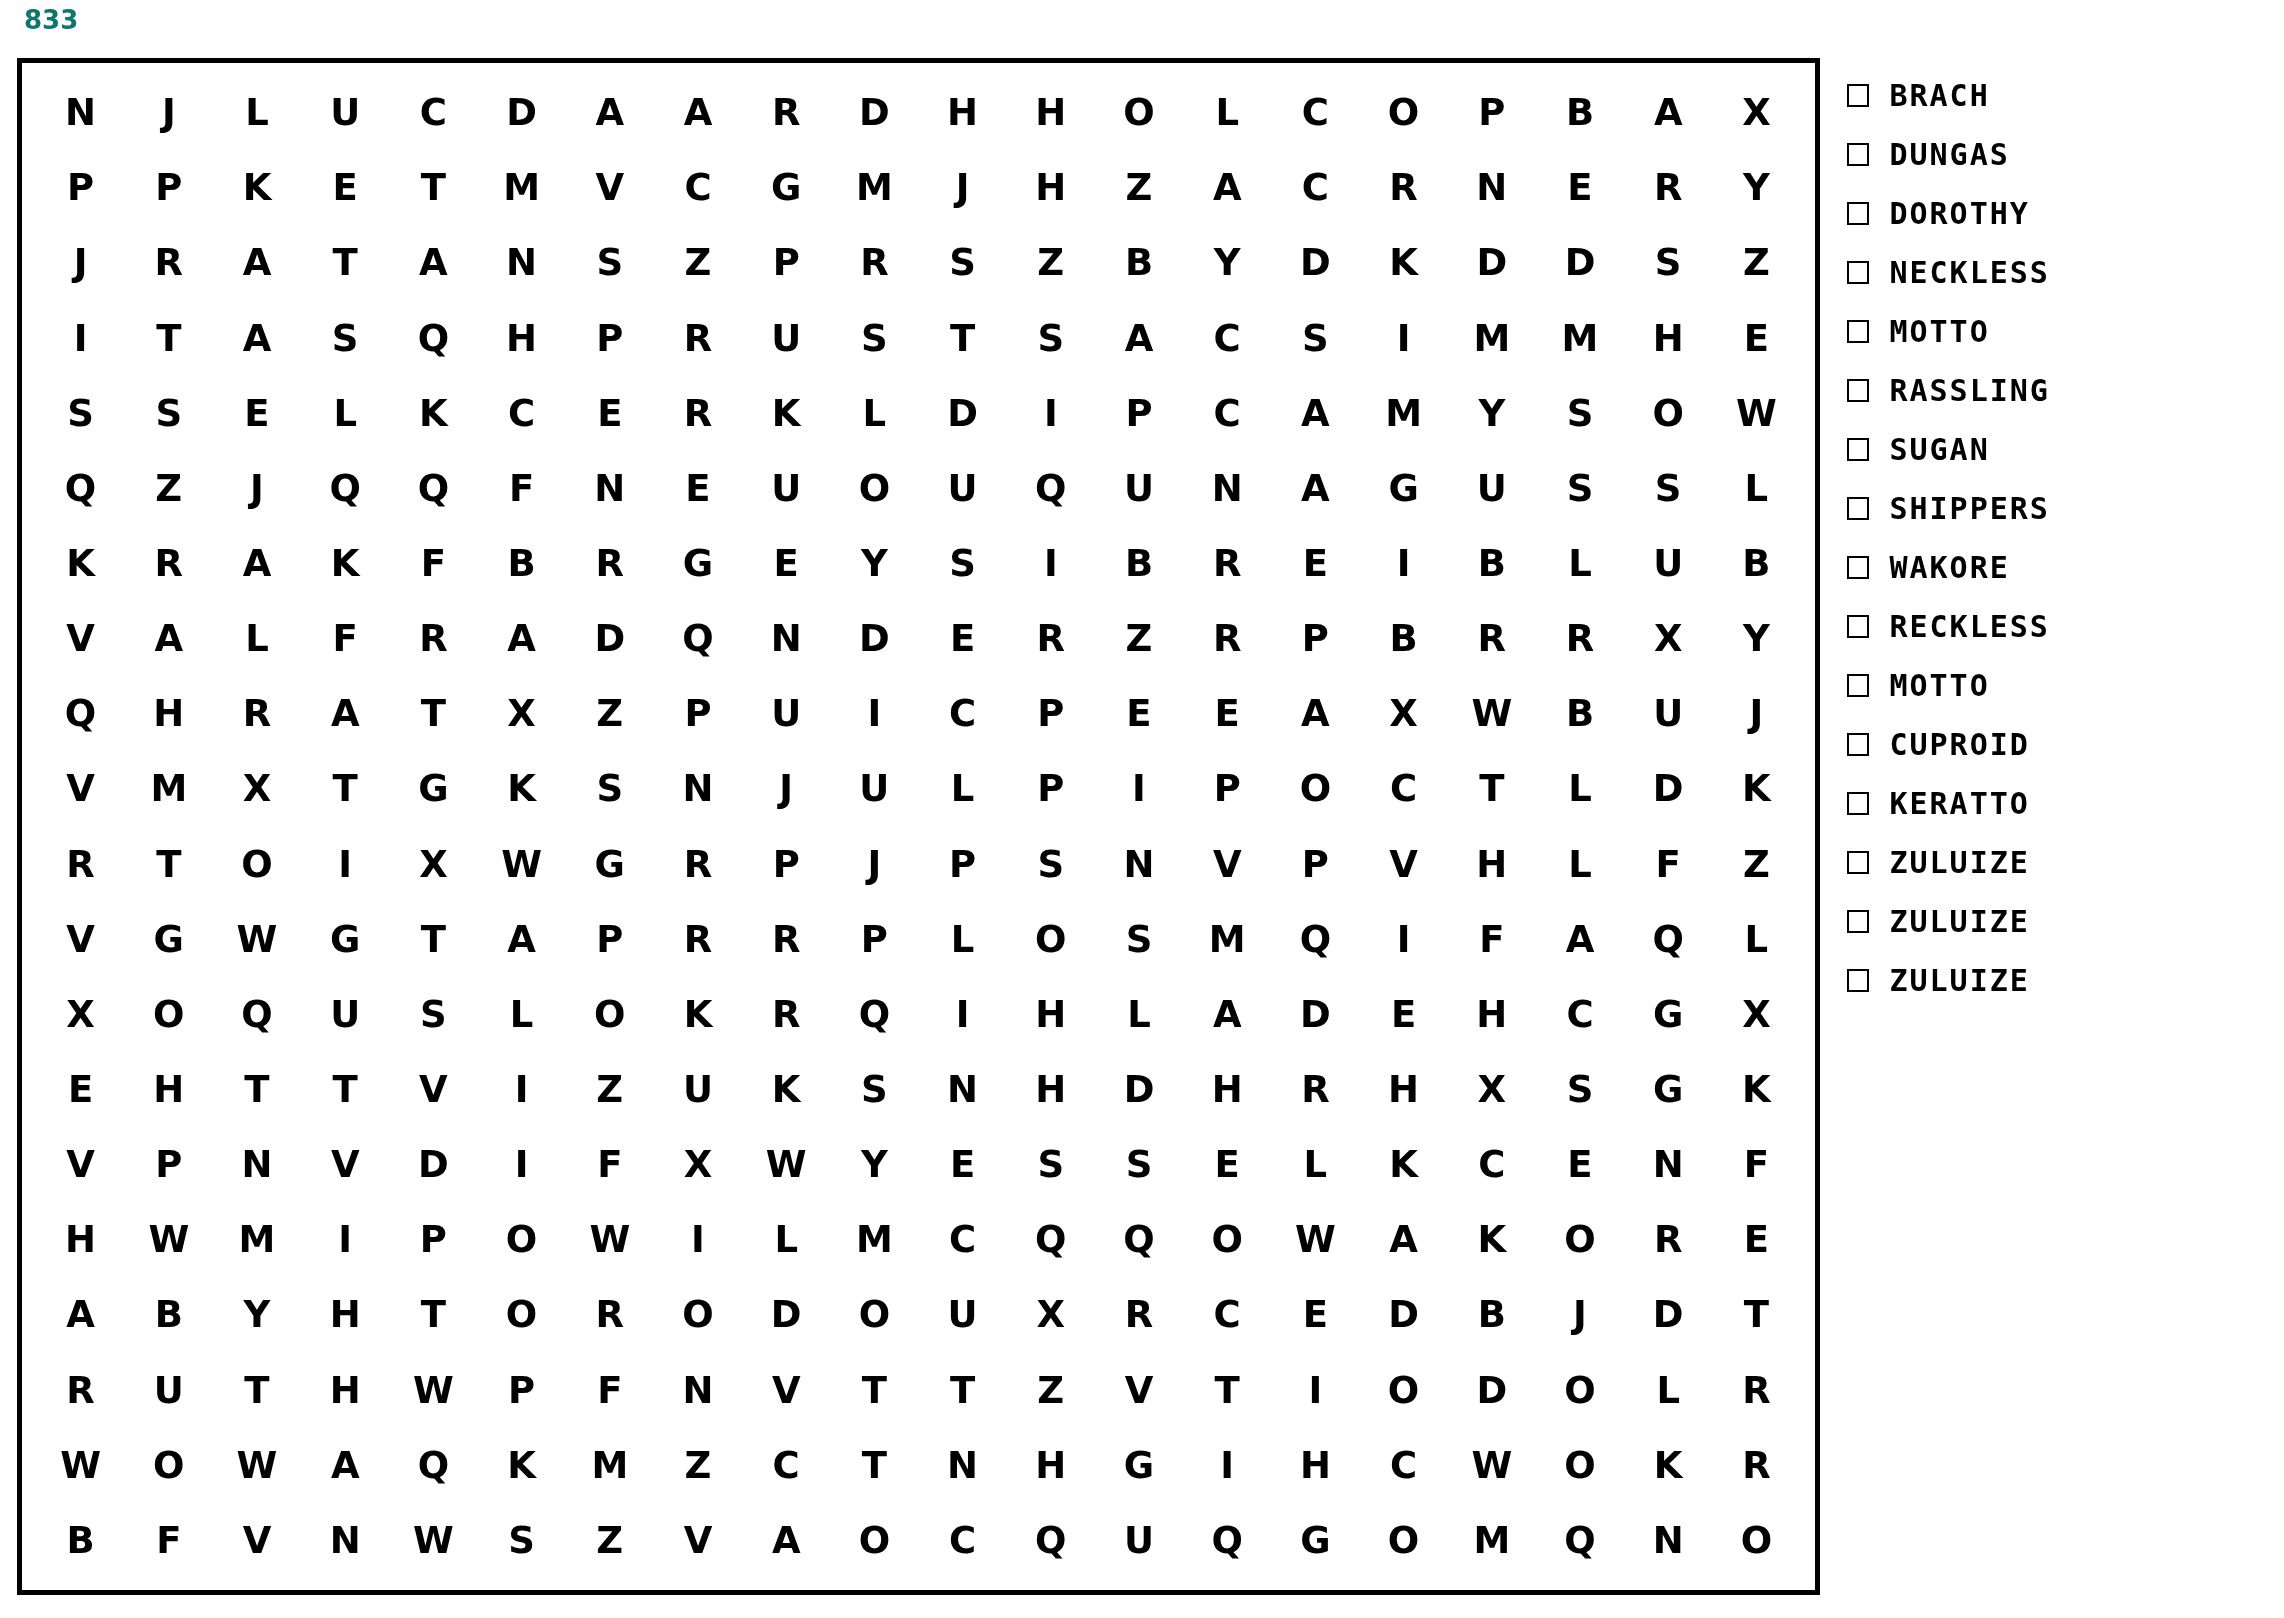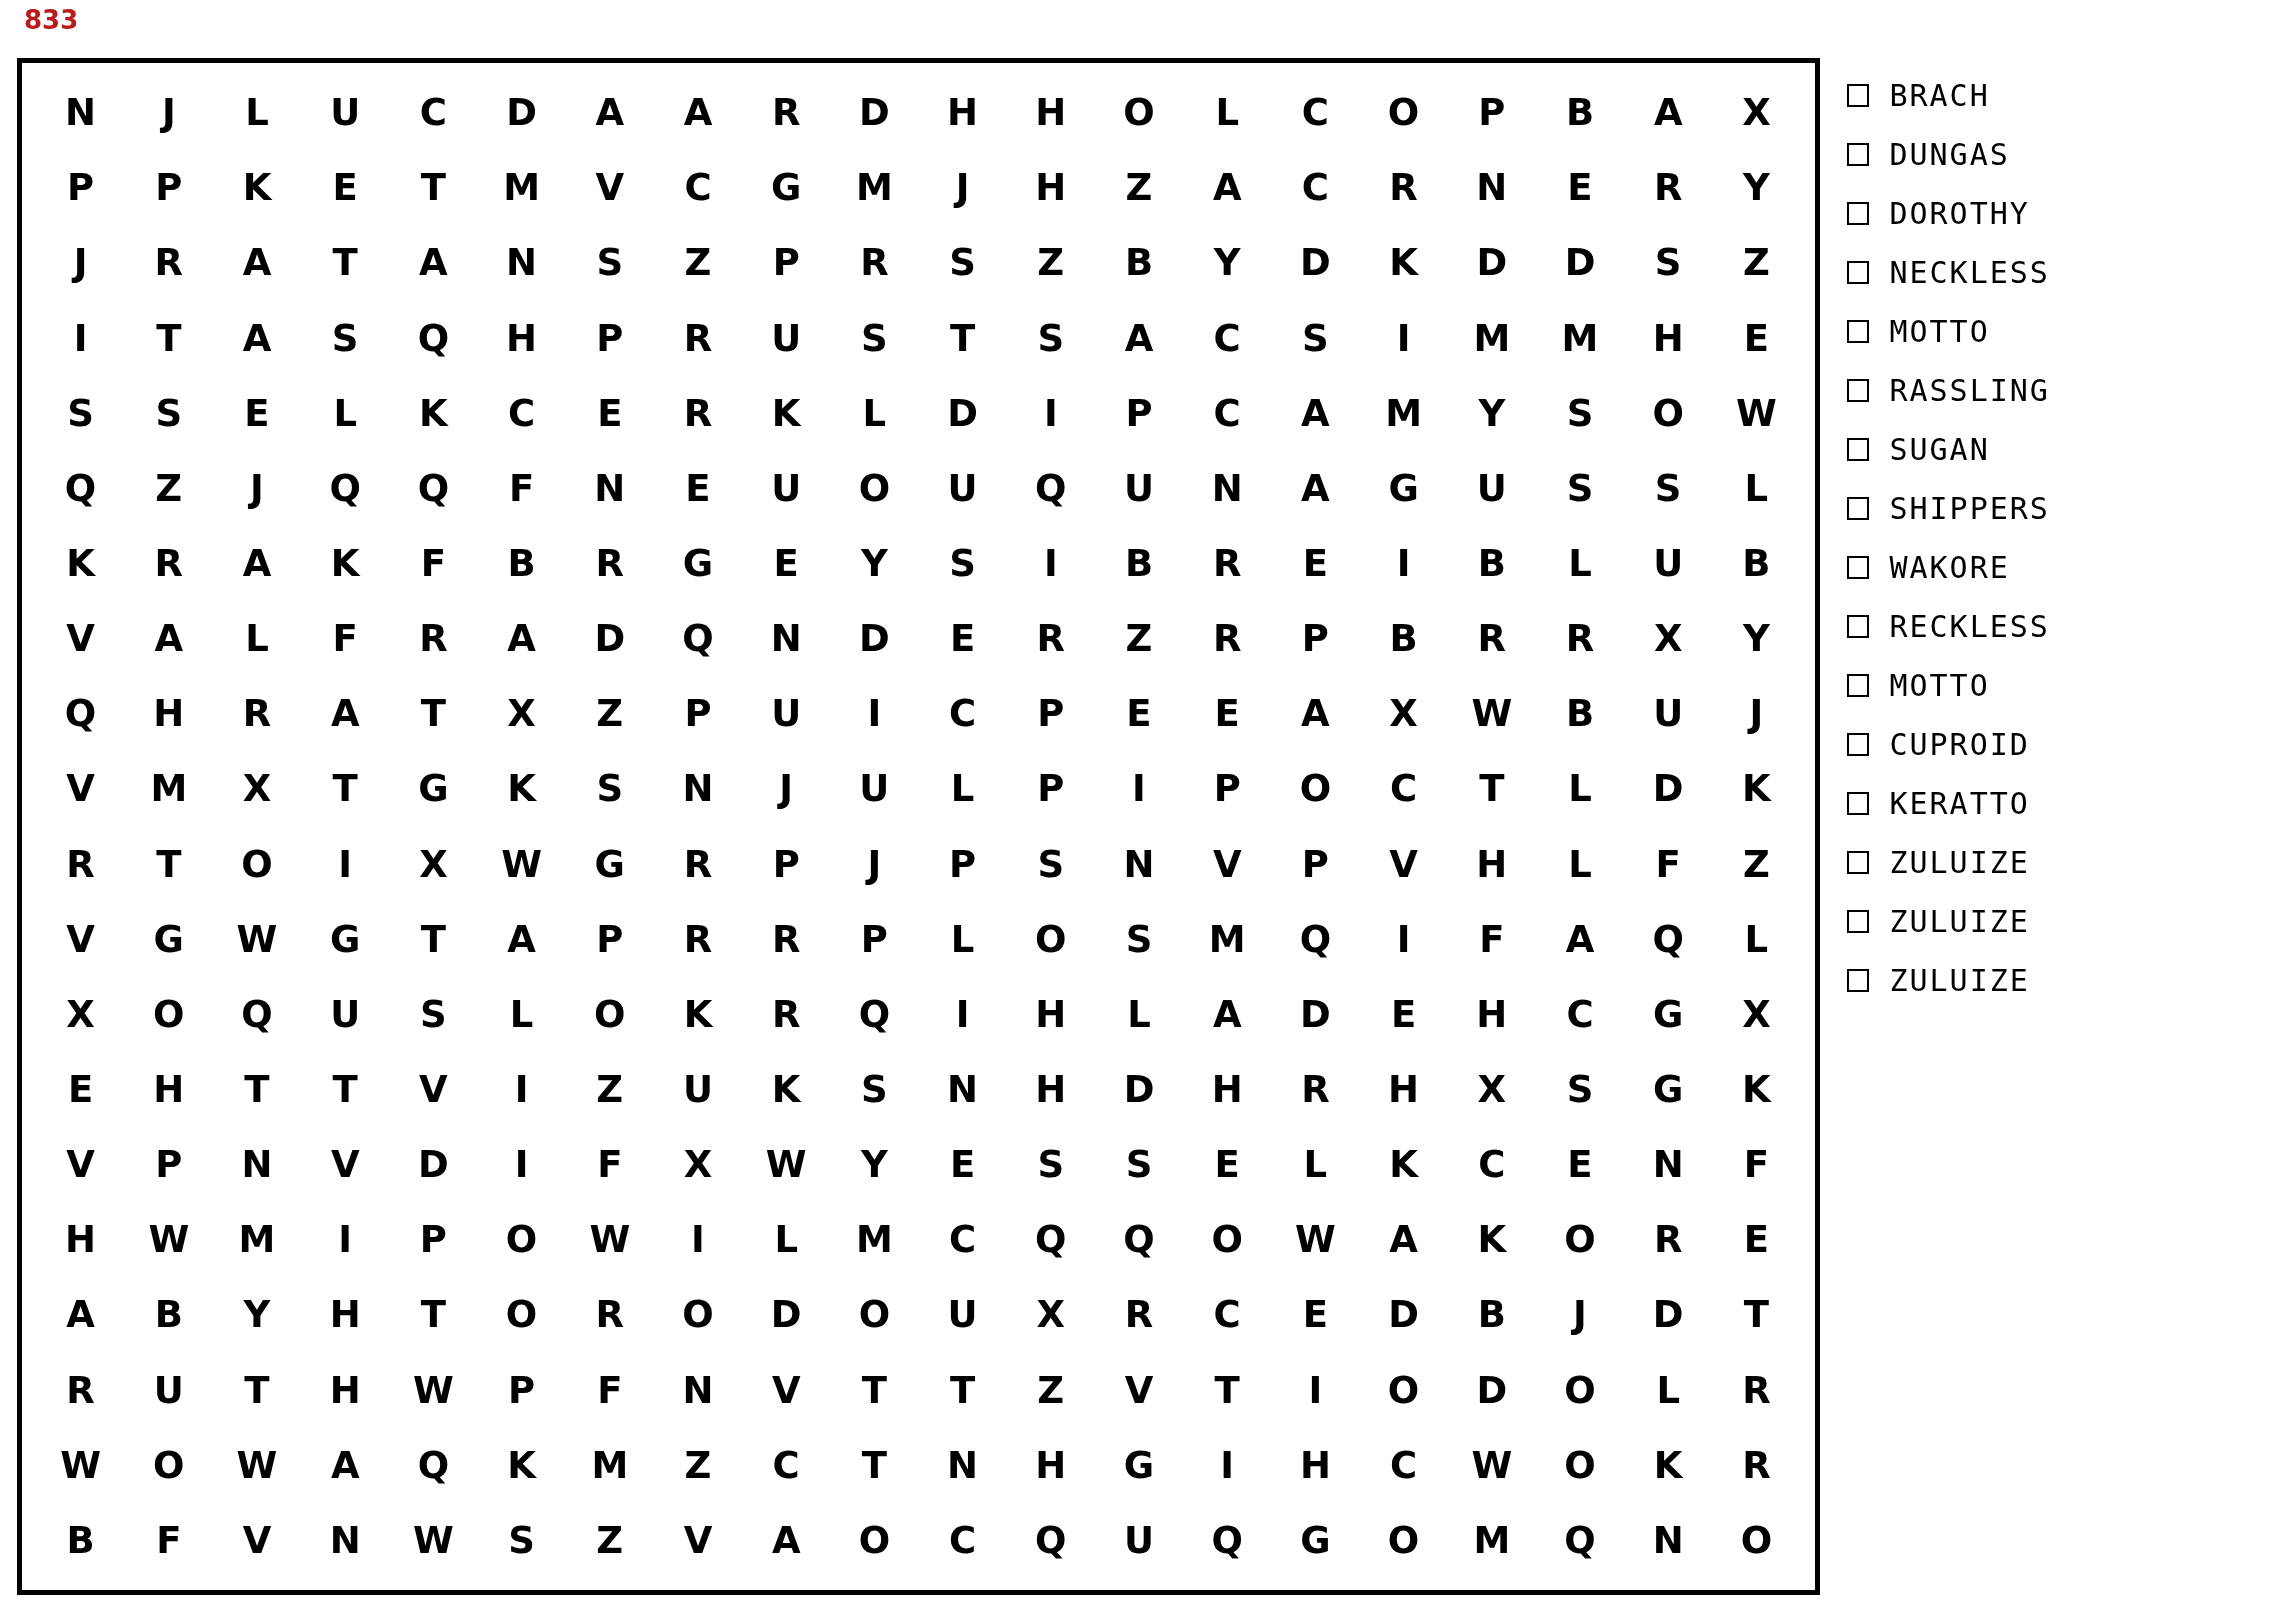--- a/index.html
+++ b/index.html
@@ -21,21 +21,21 @@
     height: 1619px;
     padding: 0;
   }
   .puzzle-number {
     position: absolute;
     left: 24px;
     top: 5.3px;
     font-family: "DejaVu Sans", sans-serif;
     font-size: 26px;
     font-weight: bold;
-    color: #b91c1c;
+    color: #0f766e;
     letter-spacing: 0px;
   }
   .grid-box {
     position: absolute;
     left: 17px;
     top: 58px;
     width: 1803px;
     height: 1537px;
     border: 5.3px solid #000000;
     background: #ffffff;
@@ -73,21 +73,21 @@
     width: 22.4px;
     height: 22.4px;
     border: 2.6px solid #000000;
     background: #ffffff;
     flex: 0 0 auto;
     margin-right: 20px;
   }
   .word-label {
     font-family: "DejaVu Sans Mono", monospace;
     font-size: 30px;
-    font-weight: normal;
+    font-weight: bold;
     color: #000000;
     letter-spacing: 2px;
     white-space: nowrap;
   }
 </style>
 </head>
 <body>
 
 <div class="page">
 

